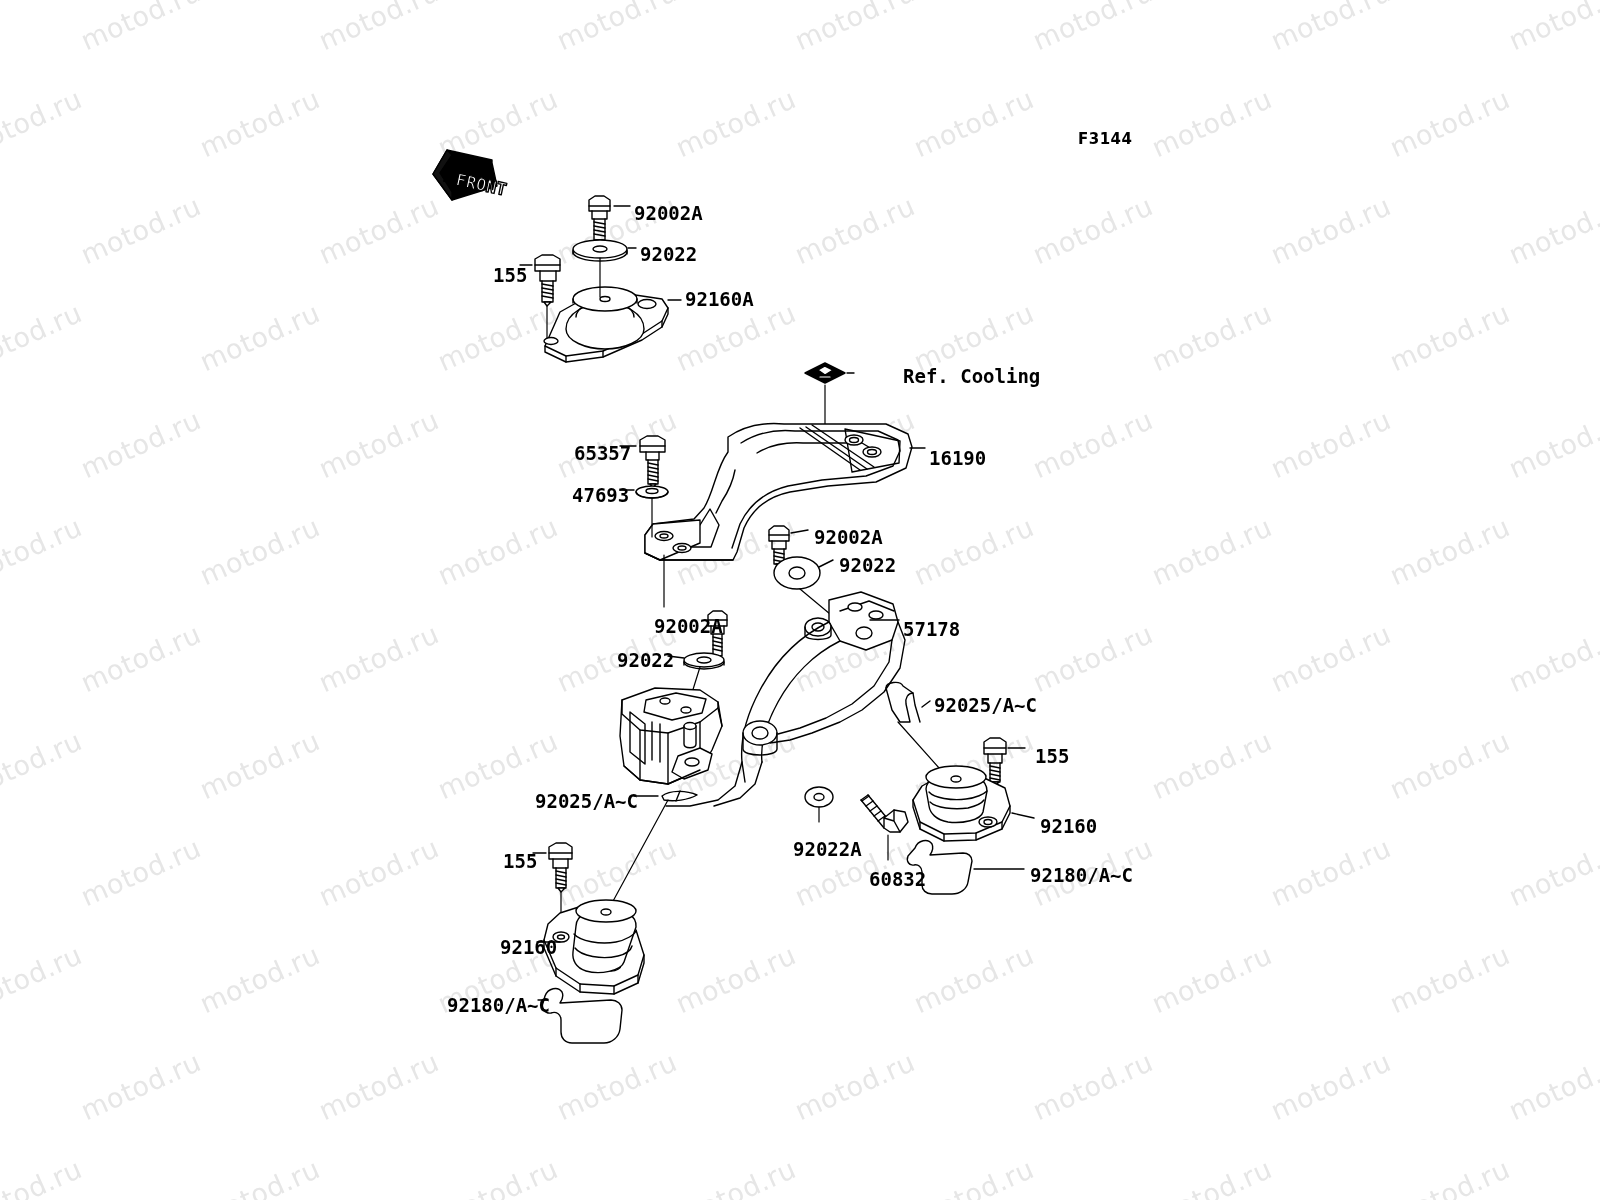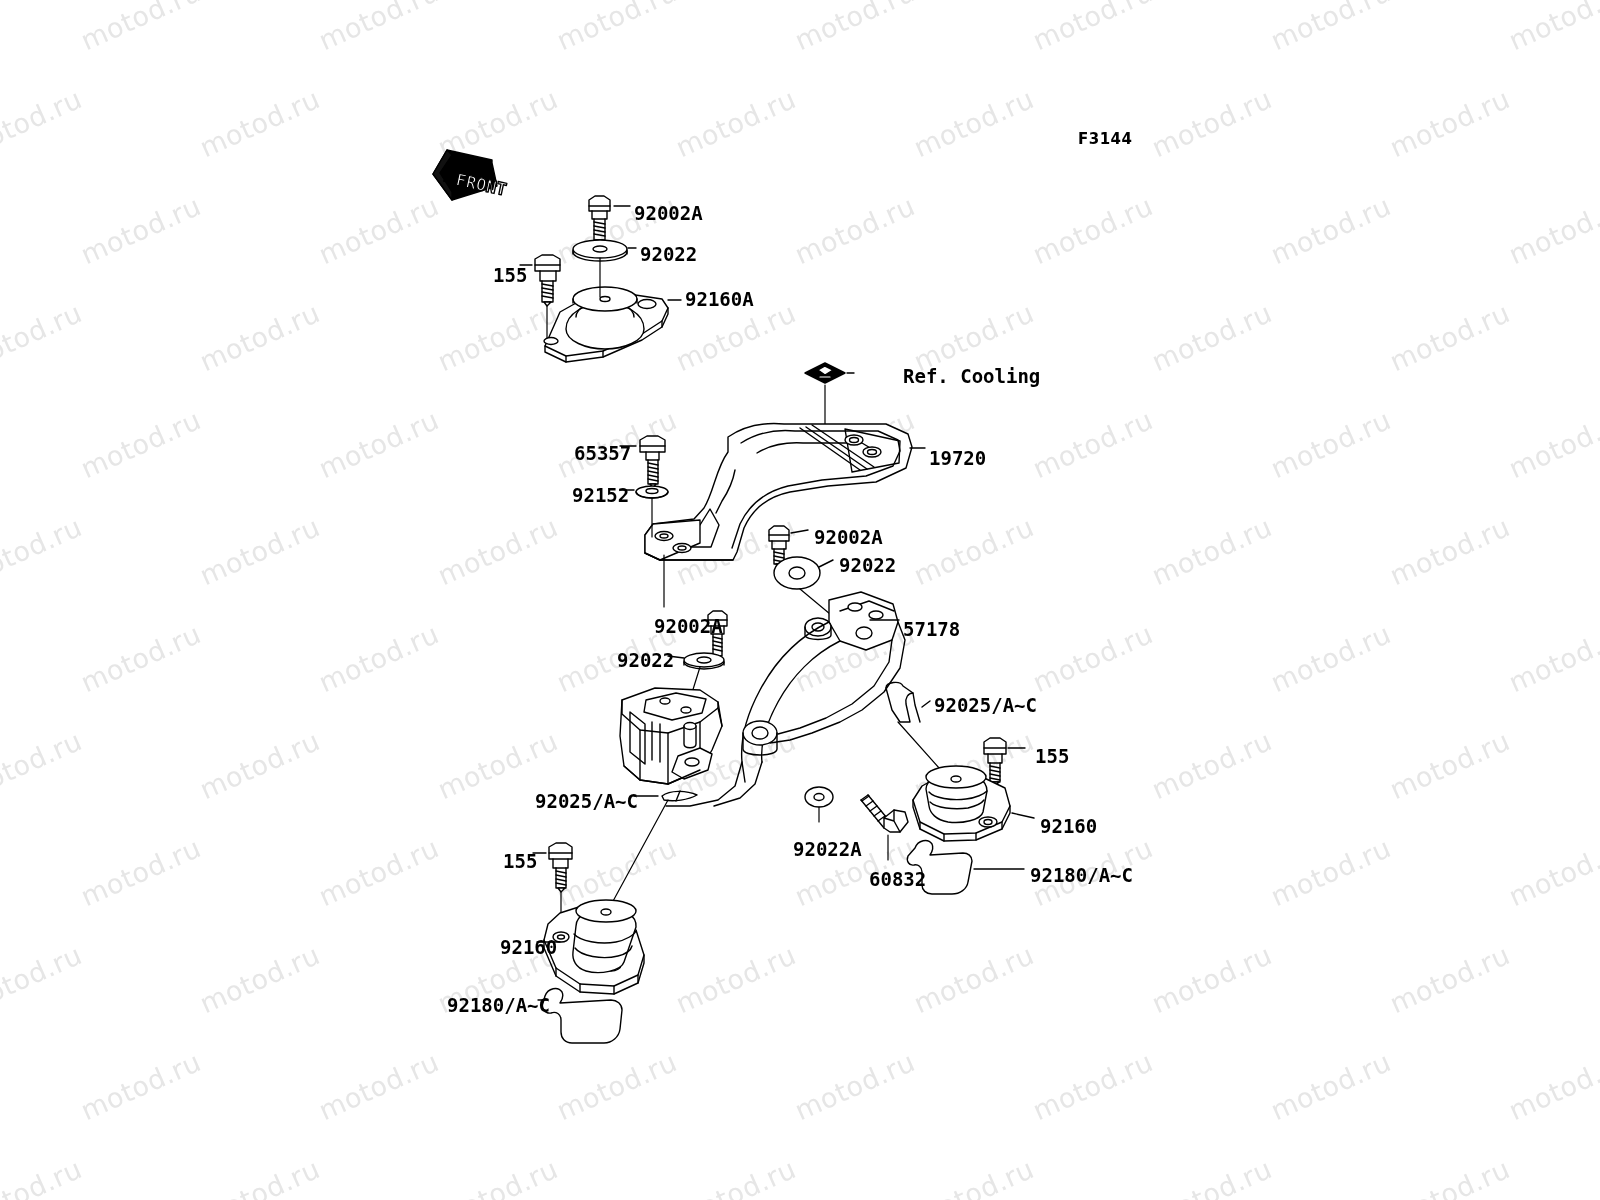--- a/index.html
+++ b/index.html
@@ -482,22 +482,22 @@
 
   <div id="page-code">F3144</div>
 
   <div id="labels">
       <div class="lbl" style="left: 634px; top: 202px;">92002A</div>
       <div class="lbl" style="left: 640px; top: 243px;">92022</div>
       <div class="lbl" style="left: 493px; top: 264px;">155</div>
       <div class="lbl" style="left: 685px; top: 288px;">92160A</div>
       <div class="lbl" style="left: 858px; top: 365px; margin-left: 45px;">Ref. Cooling</div>
       <div class="lbl" style="left: 574px; top: 442px;">65357</div>
-      <div class="lbl" style="left: 929px; top: 447px;">19720</div>
-      <div class="lbl" style="left: 572px; top: 484px;">92152</div>
+      <div class="lbl" style="left: 929px; top: 447px;">16190</div>
+      <div class="lbl" style="left: 572px; top: 484px;">47693</div>
       <div class="lbl" style="left: 814px; top: 526px;">92002A</div>
       <div class="lbl" style="left: 839px; top: 554px;">92022</div>
       <div class="lbl" style="left: 654px; top: 615px;">92002A</div>
       <div class="lbl" style="left: 903px; top: 618px;">57178</div>
       <div class="lbl" style="left: 617px; top: 649px;">92022</div>
       <div class="lbl" style="left: 934px; top: 694px;">92025/A~C</div>
       <div class="lbl" style="left: 1035px; top: 745px;">155</div>
       <div class="lbl" style="left: 535px; top: 790px;">92025/A~C</div>
       <div class="lbl" style="left: 793px; top: 832px; margin-top: 6px;">92022A</div>
       <div class="lbl" style="left: 1040px; top: 815px;">92160</div>

